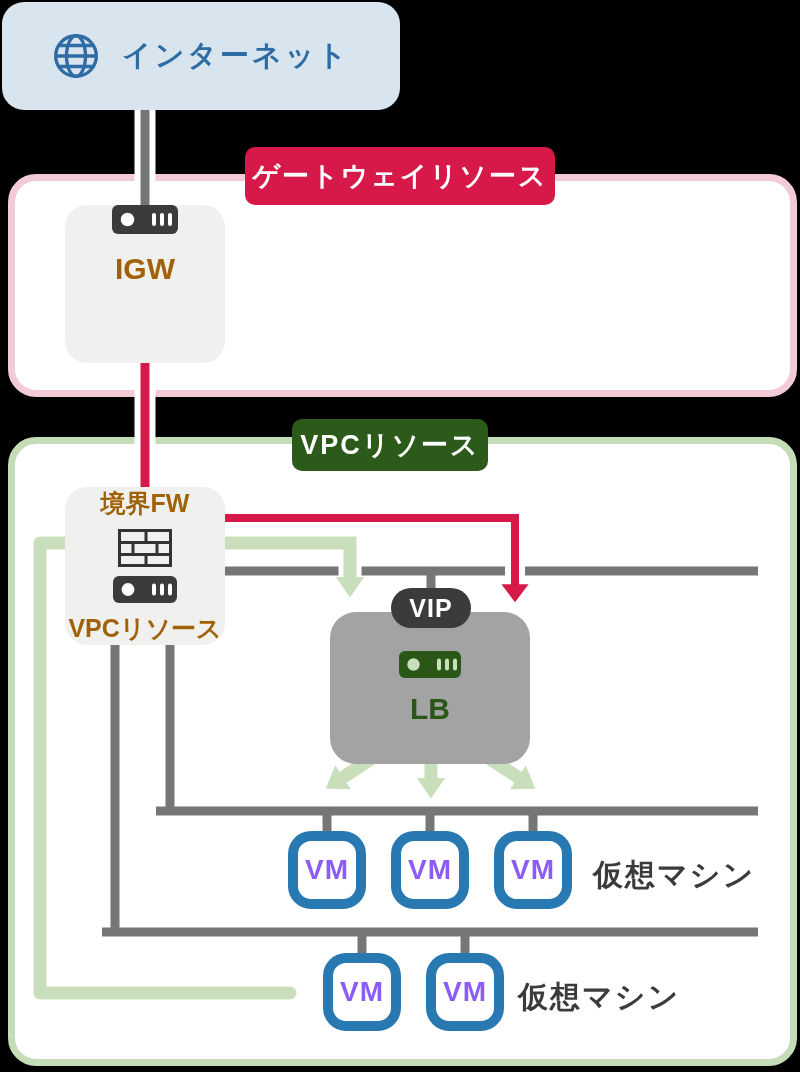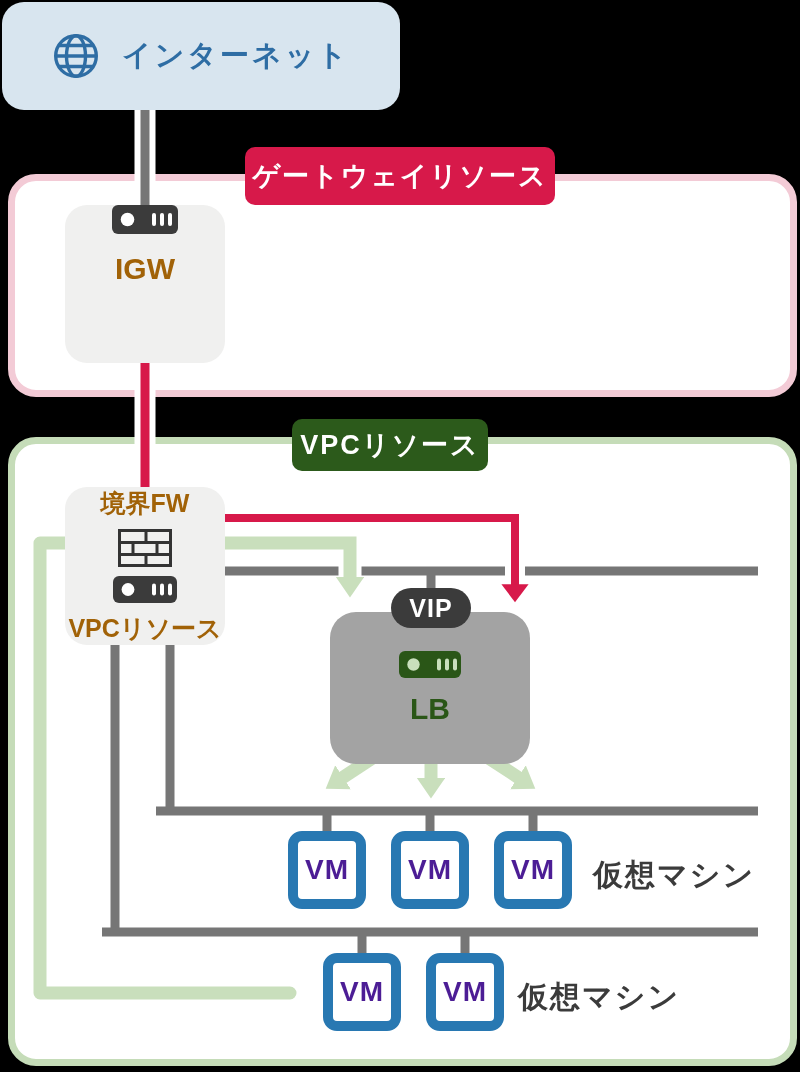--- a/index.html
+++ b/index.html
@@ -36,23 +36,23 @@
   }
   .lb-label{font-size:30px;font-weight:800;color:#2a5617;}
   .vip-badge{
     position:absolute;z-index:5;left:391px;top:588px;width:80px;height:40px;
     background:#3b3b3b;border-radius:20px;color:#fff;font-size:25px;font-weight:800;
     display:flex;align-items:center;justify-content:center;letter-spacing:1px;text-align:right;
   }
   
   .vm{
     position:absolute;z-index:4;width:78px;height:78px;background:#fff;
-    border:10px solid #2878b2;border-radius:14px;box-sizing:border-box;
+    border:10px solid #2878b2;border-radius:23px;box-sizing:border-box;
     display:flex;align-items:center;justify-content:center;
-    color:#4c1d95;font-size:28px;font-weight:800;letter-spacing:1px;
+    color:#8b5cf6;font-size:28px;font-weight:800;letter-spacing:1px;
   }
   .vm-caption{
     position:absolute;z-index:4;color:#3b3b3b;font-size:30px;font-weight:700;
     letter-spacing:2px;
   }
   
   .internet{
     position:absolute;z-index:4;left:2px;top:2px;width:398px;height:108px;
     background:#d8e5ef;border-radius:22px;display:flex;align-items:center;
     justify-content:center;gap:22px;

